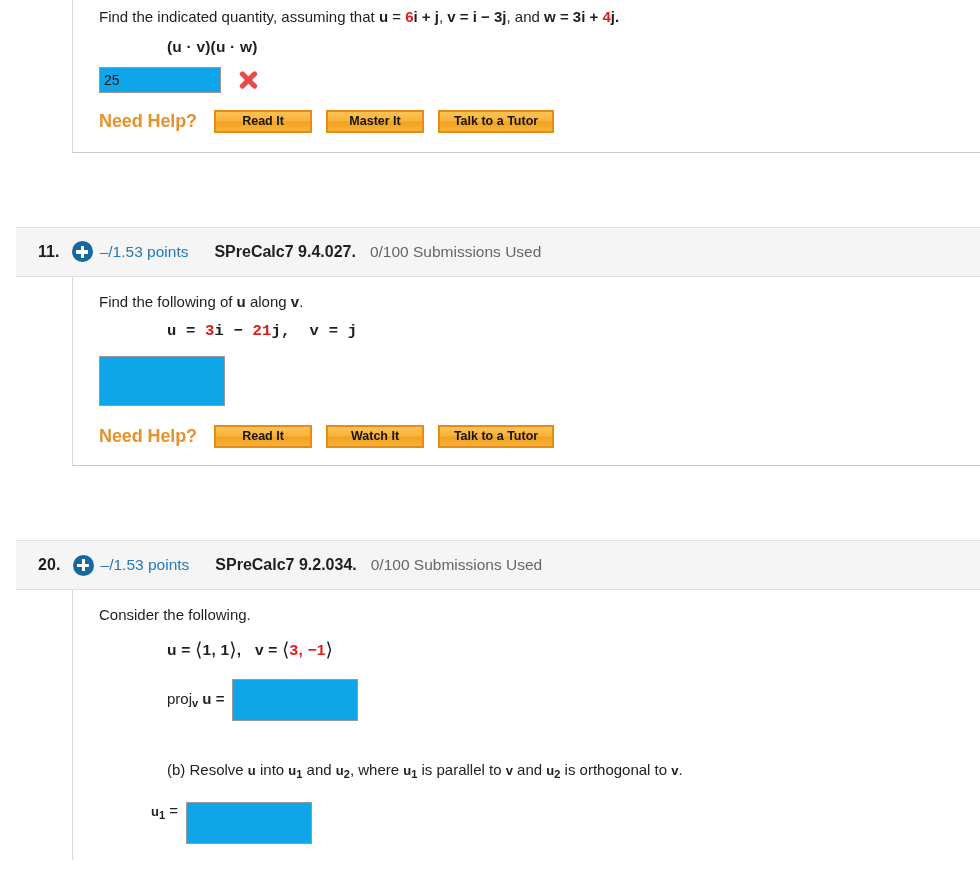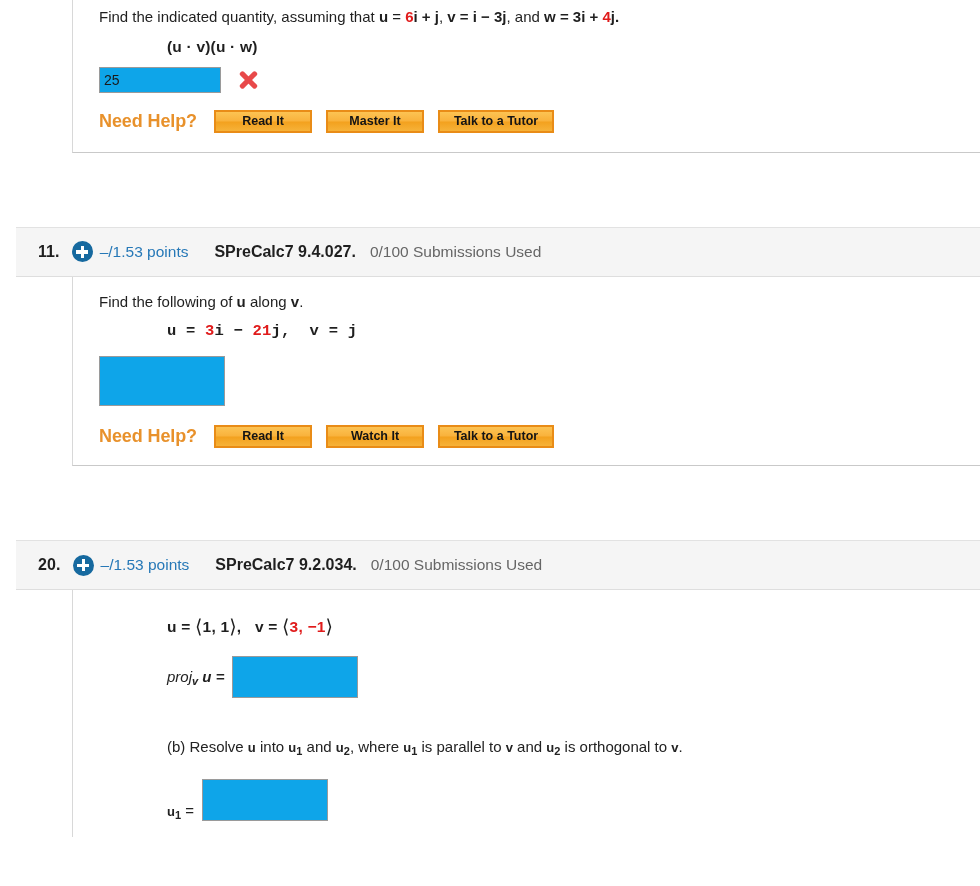--- a/index.html
+++ b/index.html
@@ -232,33 +232,34 @@
 <div class="problem">
   <div class="problem-header">
     <span class="prob-num">20.</span>
     <span class="plus-icon"></span>
     <span class="points">–/1.53 points</span>
     <span class="prob-code">SPreCalc7 9.2.034.</span>
     <span class="submissions">0/100 Submissions Used</span>
   </div>
 
   <div class="problem-body noborderline">
+    <div class="qtext">Consider the following.</div>
 
     <div class="mathline" style="font-weight:bold;margin-top:11px;">
       <span>u</span><span> = </span><span class="angle">⟨</span><span>1, 1</span><span class="angle">⟩</span><span>,</span>&nbsp;&nbsp;&nbsp;<span>v</span><span> = </span><span class="angle">⟨</span><span class="red">3, −1</span><span class="angle">⟩</span>
     </div>
 
 
     <div style="margin-left:68px;margin-top:18px;display:flex;align-items:center;">
-      <span style="font-size:15px;margin-right:8px;font-style:italic;"><span>proj</span><b class="sub">v</b><b> u  =</b></span>
+      <span style="font-size:15px;margin-right:8px;"><span>proj</span><b class="sub">v</b><b> u  =</b></span>
       <input class="ansbox box-lg" type="text" value="" style="">
     </div>
 
     <div style="margin-left:68px;margin-top:40px;font-size:15px;">
       <span>(b) Resolve </span><b class="vec" style="font-size:13px;">u</b><span> into </span><b style="font-size:13px;">u</b><b class="sub">1</b><span> and </span><b style="font-size:13px;">u</b><b class="sub">2</b><span>, where </span><b style="font-size:13px;">u</b><b class="sub">1</b><span> is parallel to </span><b class="vec" style="font-size:13px;">v</b><span> and </span><b style="font-size:13px;">u</b><b class="sub">2</b><span> is orthogonal to </span><b class="vec" style="font-size:13px;">v</b><span>.</span>
     </div>
 
-    <div style="margin-left:68px;margin-top:22px;display:flex;align-items:flex-end;">
+    <div style="margin-left:52px;margin-top:22px;display:flex;align-items:flex-start;">
       <span style="font-size:15px;margin-right:8px;"><b style="font-size:13px;">u</b><b class="sub">1</b><span> =</span></span>
       <input class="ansbox box-lg" type="text" value="" style="">
     </div>
   </div>
 </div>
 
 </body></html>

